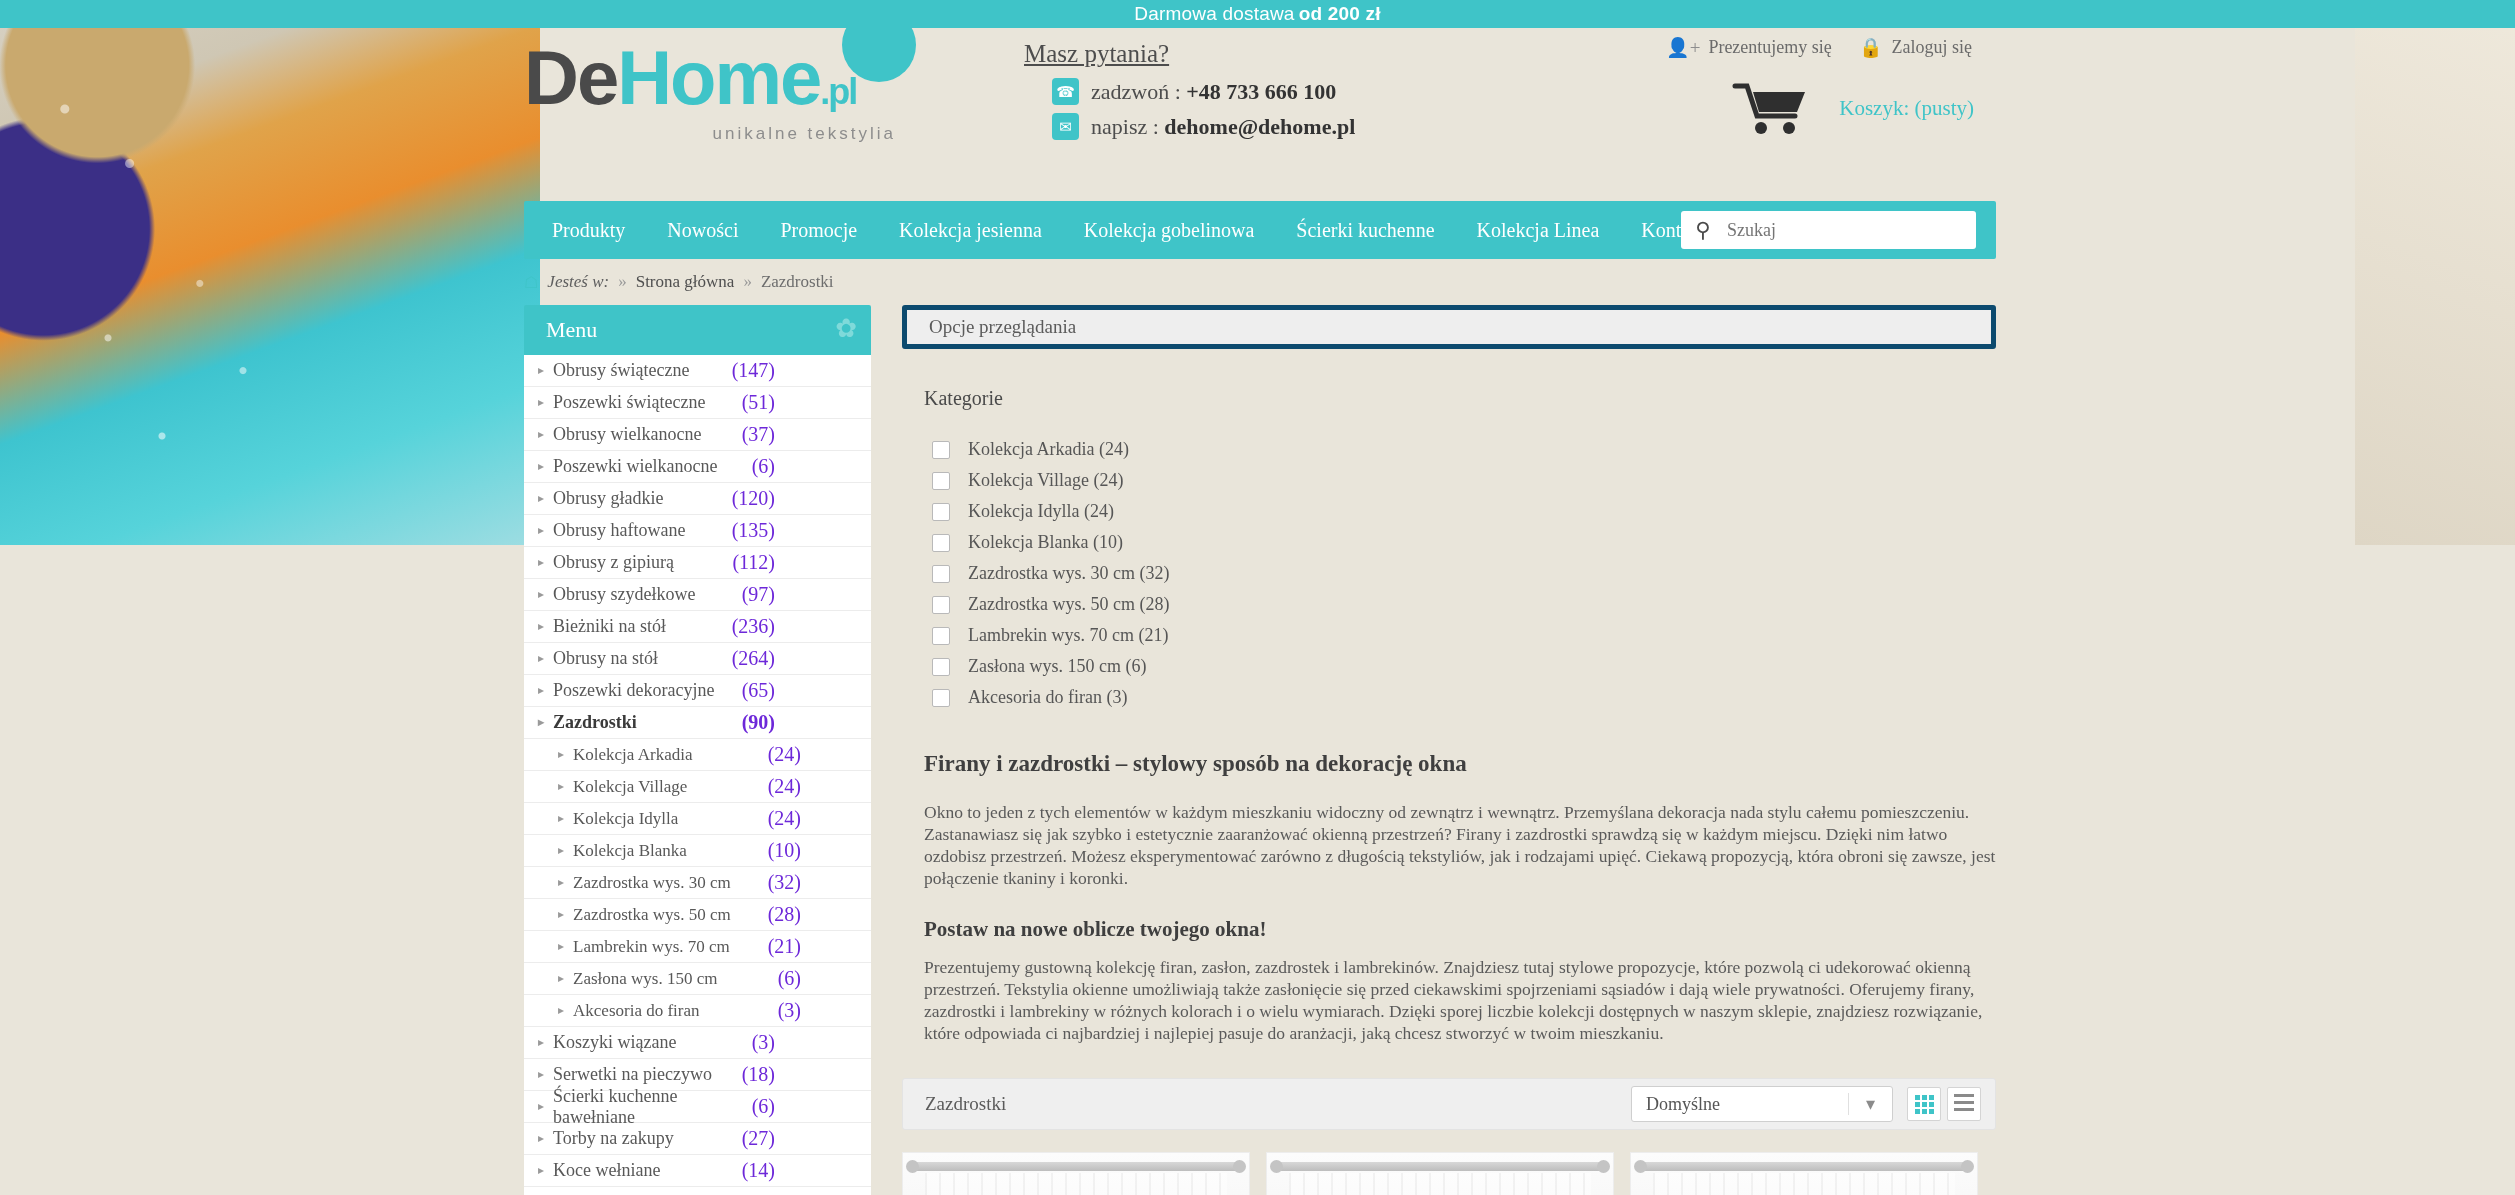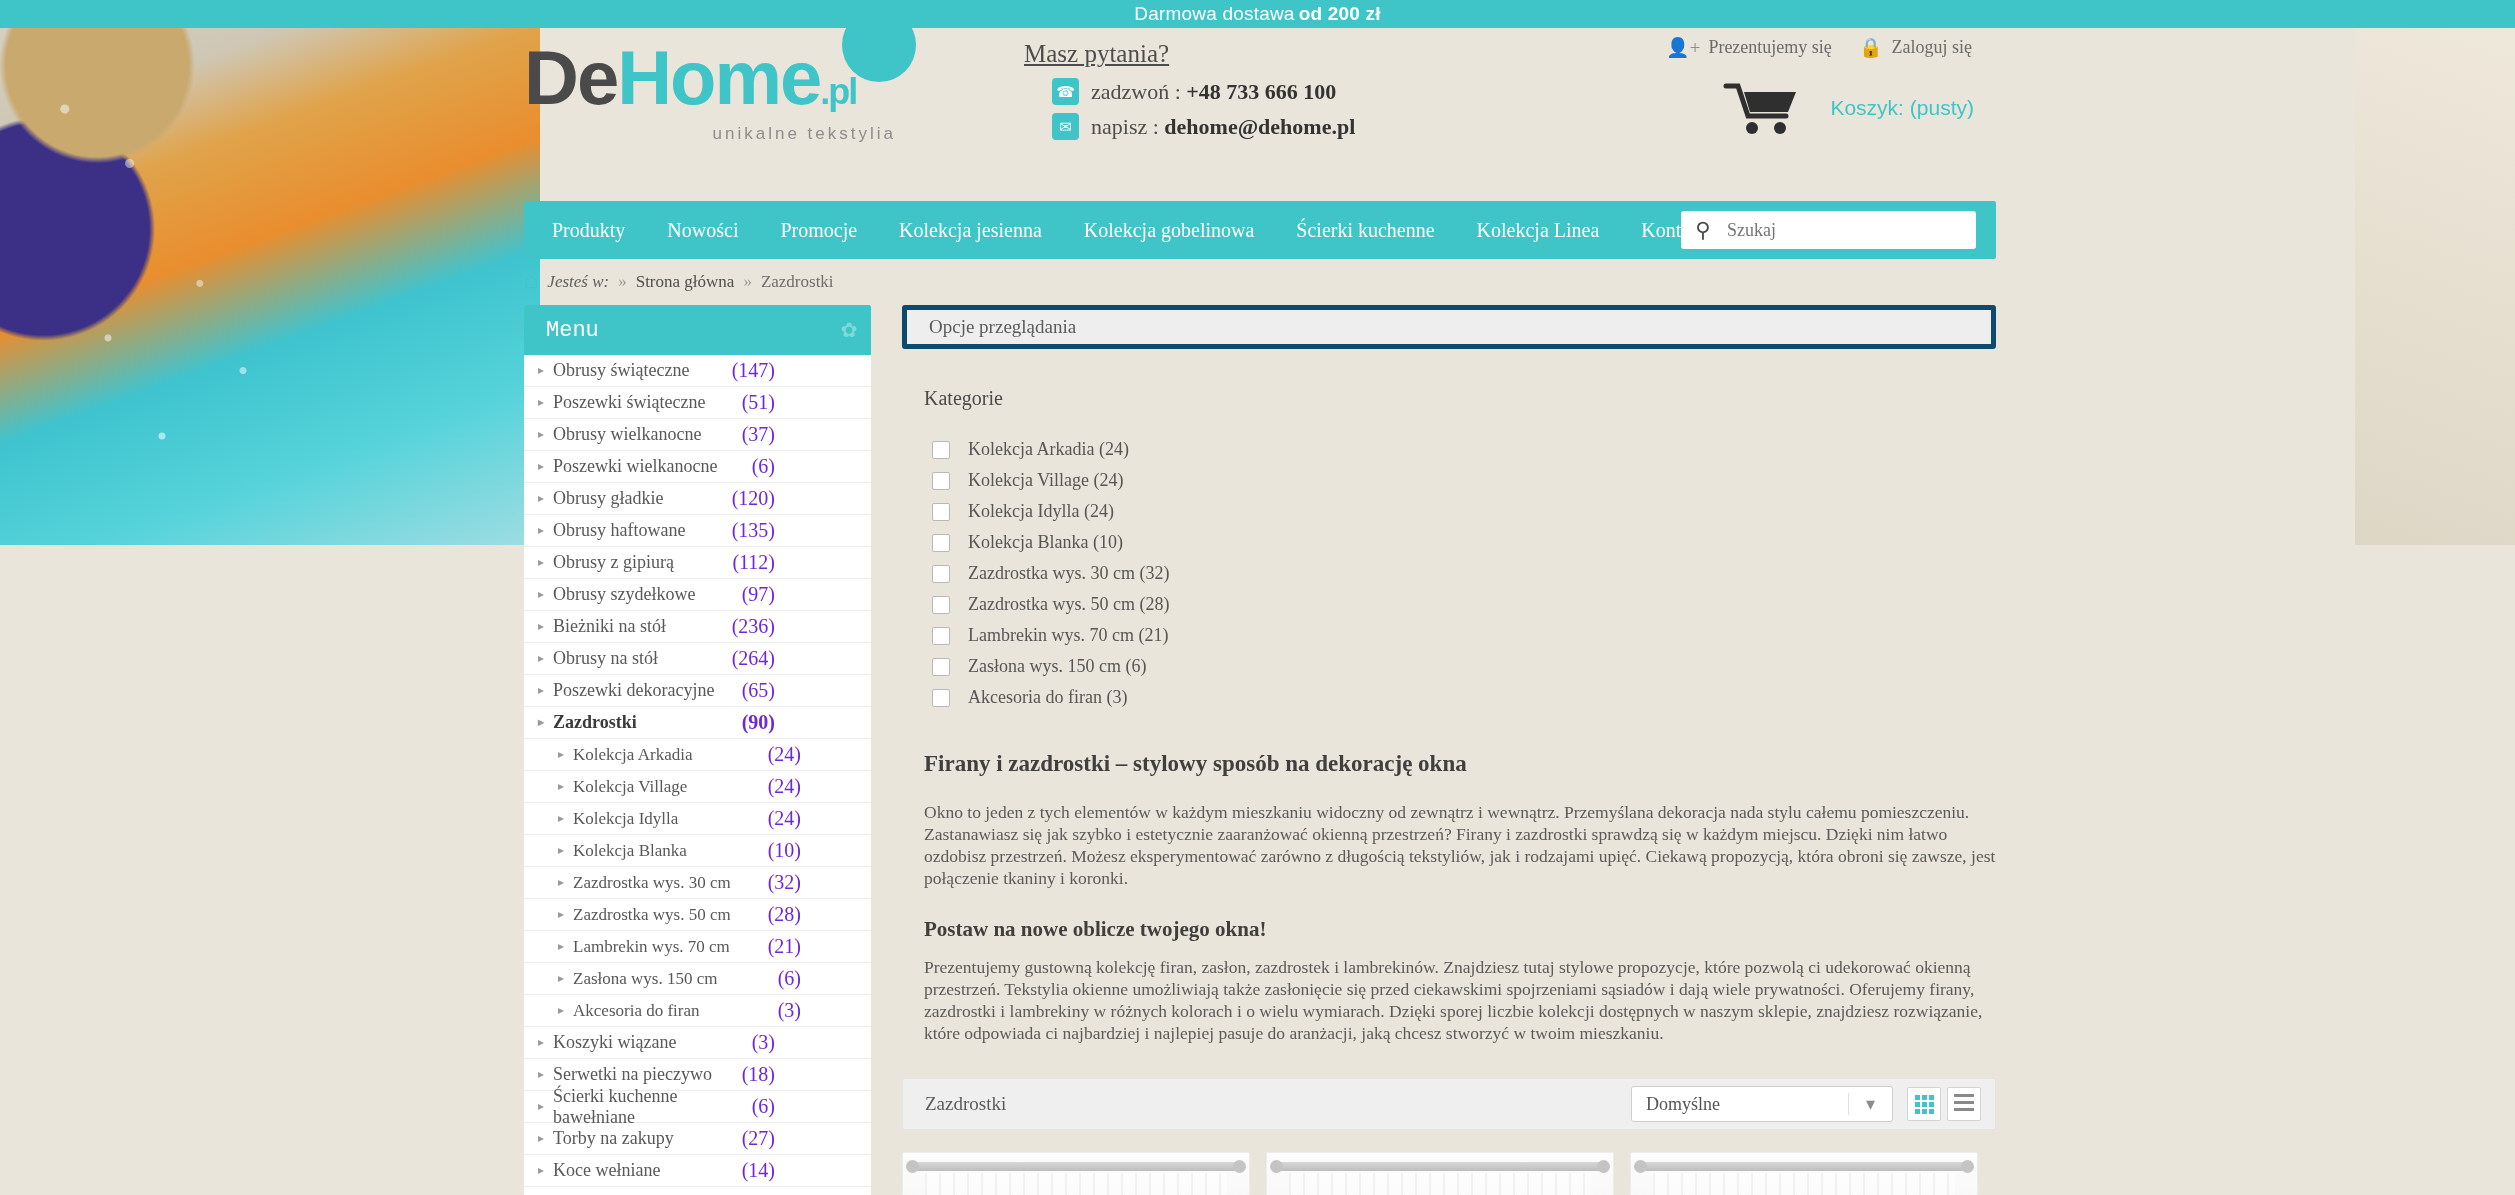--- a/index.html
+++ b/index.html
@@ -102,21 +102,21 @@
   }
   .account a { display:flex; align-items:center; gap:8px; color:#6b6b6b; text-decoration:none; }
   .acc-ico { color:#8d8d8d; font-size:19px; }
 
   .cart {
     position:absolute; right:20px; top:80px;
     display:flex; align-items:center; gap:30px;
   }
   .cart-icon { width:78px; height:56px; position:relative; }
   .cart-label {
-    font-family:Liberation Sans, sans-serif; font-size:21px; color:#3fc4c8; font-weight:bold;
+    font-family:Liberation Serif, serif; font-size:21px; color:#3fc4c8; font-weight:bold;
   }
   .cart-label span { font-weight:normal; }
 
   
   .nav {
     position:absolute; left:524px; top:201px; width:1472px; height:58px;
     background:#3fc4c8;
     display:flex; align-items:center;
     z-index:5;
     border-radius:2px;
@@ -151,21 +151,21 @@
   .crumb .sep { color:#9a9a9a; }
   .crumb .cur { color:#6d6d6d; }
 
   
   .content { position:absolute; left:524px; top:305px; width:1472px; z-index:5; }
 
   
   .sidebar { position:absolute; left:0; top:0; width:347px; }
   .menu-head {
     height:50px; background:#3fc4c8; color:#fff;
-    font-family:Liberation Mono, monospace; font-size:22px;
+    font-family:Liberation Serif, serif; font-size:22px;
     display:flex; align-items:center; padding-left:22px; position:relative;
     border-radius:2px 2px 0 0;
   }
   .menu-head .flourish {
     position:absolute; right:14px; top:8px; color:#7fdada; font-size:26px;
   }
   .menu-list { background:#ffffff; }
   .m-item {
     display:flex; align-items:center; height:32px;
     border-bottom:1px solid #ececec;

